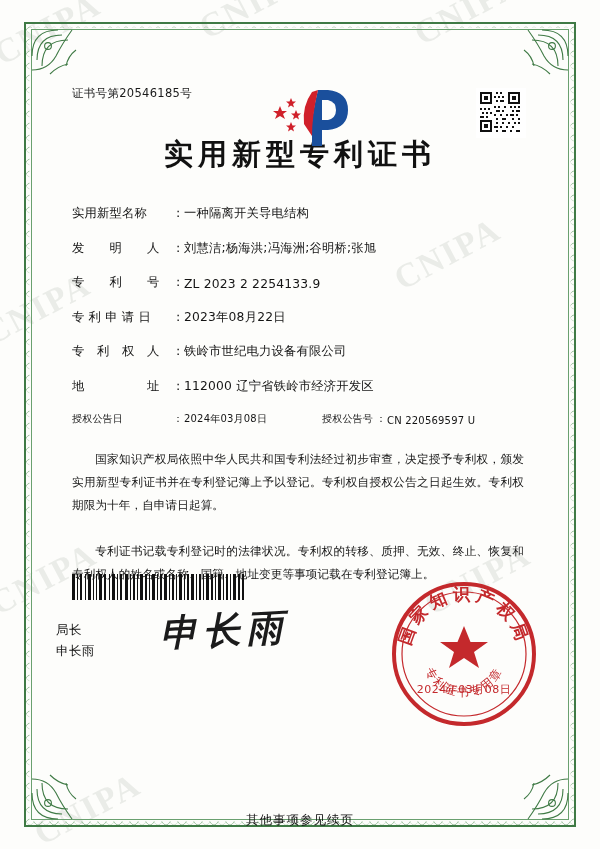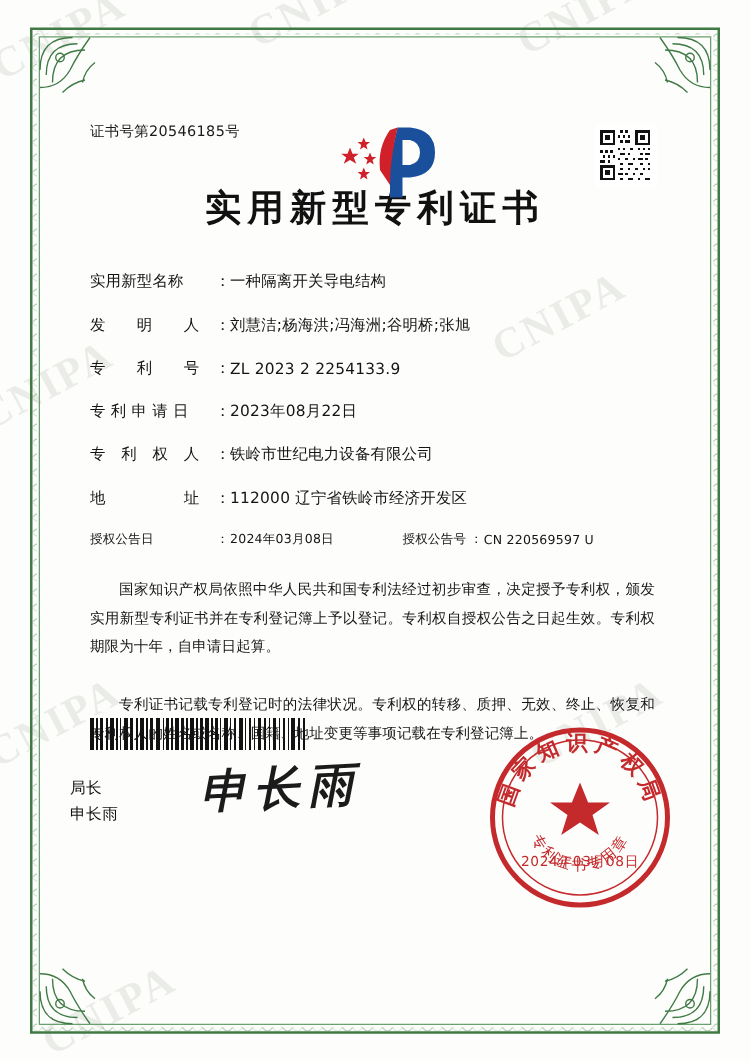--- a/index.html
+++ b/index.html
@@ -76,21 +76,21 @@
   .corner svg { display: block; }
   .corner.tl { left: 28px; top: 26px; }
   .corner.tr { right: 28px; top: 26px; transform: scaleX(-1); }
   .corner.bl { left: 28px; bottom: 26px; transform: scaleY(-1); }
   .corner.br { right: 28px; bottom: 26px; transform: scale(-1,-1); }
 
   
   .content {
     position: absolute;
     left: 48px;
-    top: 50px;
+    top: 38px;
     width: 504px;
     z-index: 5;
   }
 
   .cert-no {
     font-family: "DejaVu Sans", "Liberation Sans", sans-serif;
     font-size: 11.5px;
     color: #1a1a1a;
     margin-top: 48px;
     margin-left: 24px;
@@ -126,21 +126,21 @@
     margin-top: 34px;
   }
 
   .fields {
     margin-top: 30px;
     padding-left: 24px;
     padding-right: 18px;
   }
   .field-row {
     display: flex;
-    align-items: center;
+    align-items: flex-end;
     margin-bottom: 17.5px;
     font-size: 12.3px;
     color: #141414;
   }
   .field-label {
     width: 100px;
     flex: none;
     letter-spacing: 0.2px;
     white-space: nowrap;
   }
@@ -553,14 +553,15 @@
       <g transform="translate(76,72)">
         <polygon points="0,-24 6.5,-8 24,-8 10,2 15,18 0,8 -15,18 -10,2 -24,-8 -6.5,-8" fill="#c4292c"></polygon>
       </g>
       <text font-family="DejaVu Sans, Liberation Sans, sans-serif" font-size="12" fill="#c4292c" letter-spacing="2">
         <textPath href="#sealArcBottom" startOffset="50%" text-anchor="middle">专利证书专用章</textPath>
       </text>
     </svg>
     <div class="seal-date">2024年03月08日</div>
   </div>
 
+  <div class="footer-note">其他事项参见续页</div>
 
 </div>
 
 </body></html>

